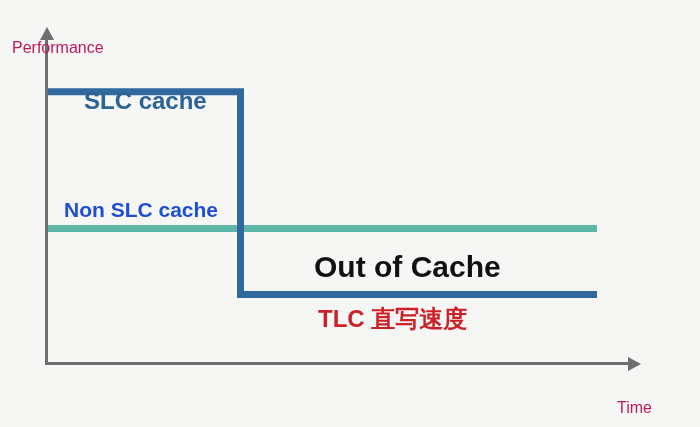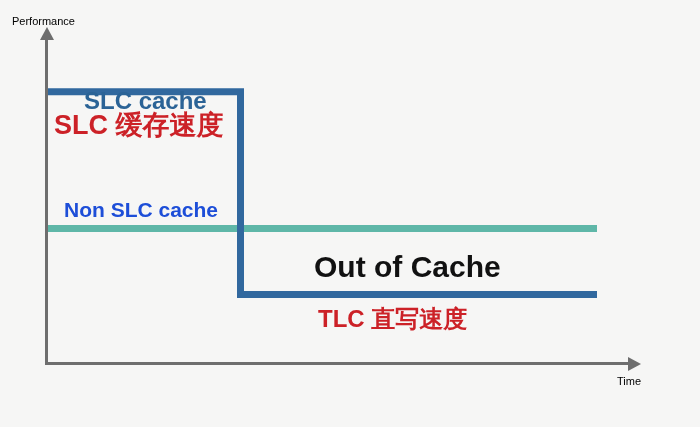--- a/index.html
+++ b/index.html
@@ -30,24 +30,25 @@
   }
   .x-arrowhead {
     left: 628px; top: 357px; width: 0; height: 0;
     border-top: 7px solid transparent;
     border-bottom: 7px solid transparent;
     border-left: 13px solid #6e6e6e;
   }
 
   
   .axis-label {
-    color: #000000;
-    font-size: 11px;
+    color: #be185d;
+    font-size: 16px;
     font-weight: 400;
     white-space: nowrap;
+    margin-top: 24px;
   }
   .y-axis-label { left: 12px; top: 15px; }
   .x-axis-label { left: 617px; top: 375px; }
 
   
   #chart-lines { left: 0; top: 0; width: 700px; height: 427px; }
   #chart-lines polyline { fill: none; stroke-width: 7; }
 
   
   .ann { white-space: nowrap; font-weight: 700; }
@@ -69,18 +70,17 @@
 
   <div class="abs y-axis-line"></div>
   <div class="abs y-arrowhead"></div>
   <div class="abs x-axis-line"></div>
   <div class="abs x-arrowhead"></div>
 
   <div class="abs axis-label y-axis-label">Performance</div>
   <div class="abs axis-label x-axis-label">Time</div>
 
   <div class="abs ann slc-cache-label">SLC cache</div>
-  <div class="abs ann slc-speed-cn-label">SLC 缓存速度</div>
   <div class="abs ann non-slc-cache-label">Non SLC cache</div>
   <div class="abs ann tlc-speed-cn-label">TLC 直写速度</div>
   <div class="abs ann out-of-cache-label">Out of Cache</div>
 
 </div>
 
 </body></html>

